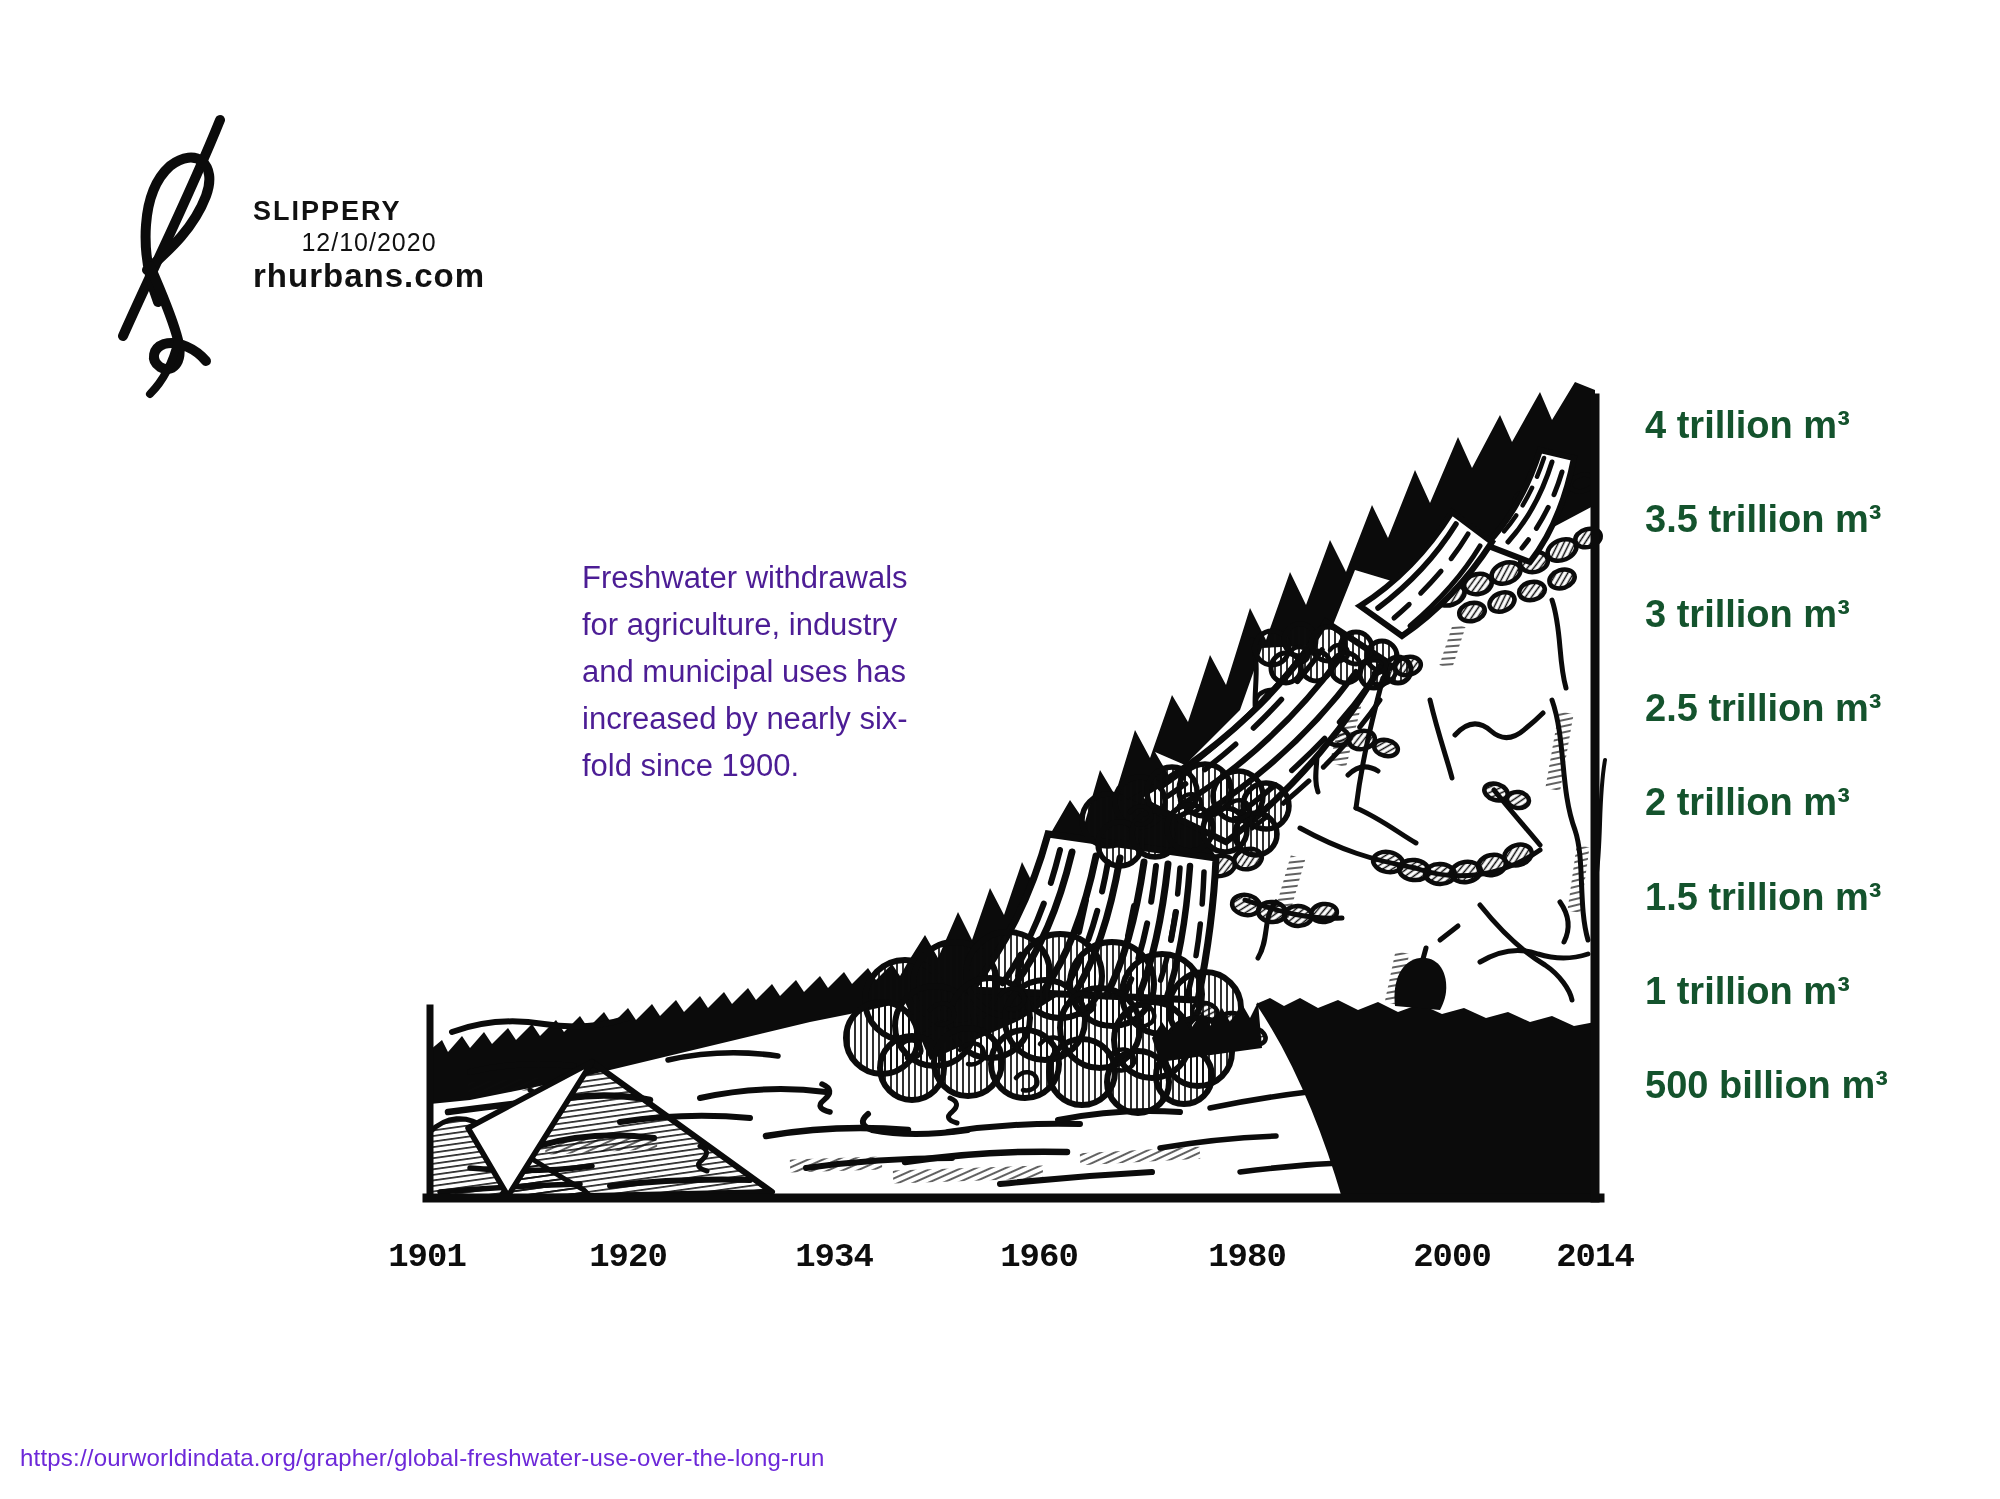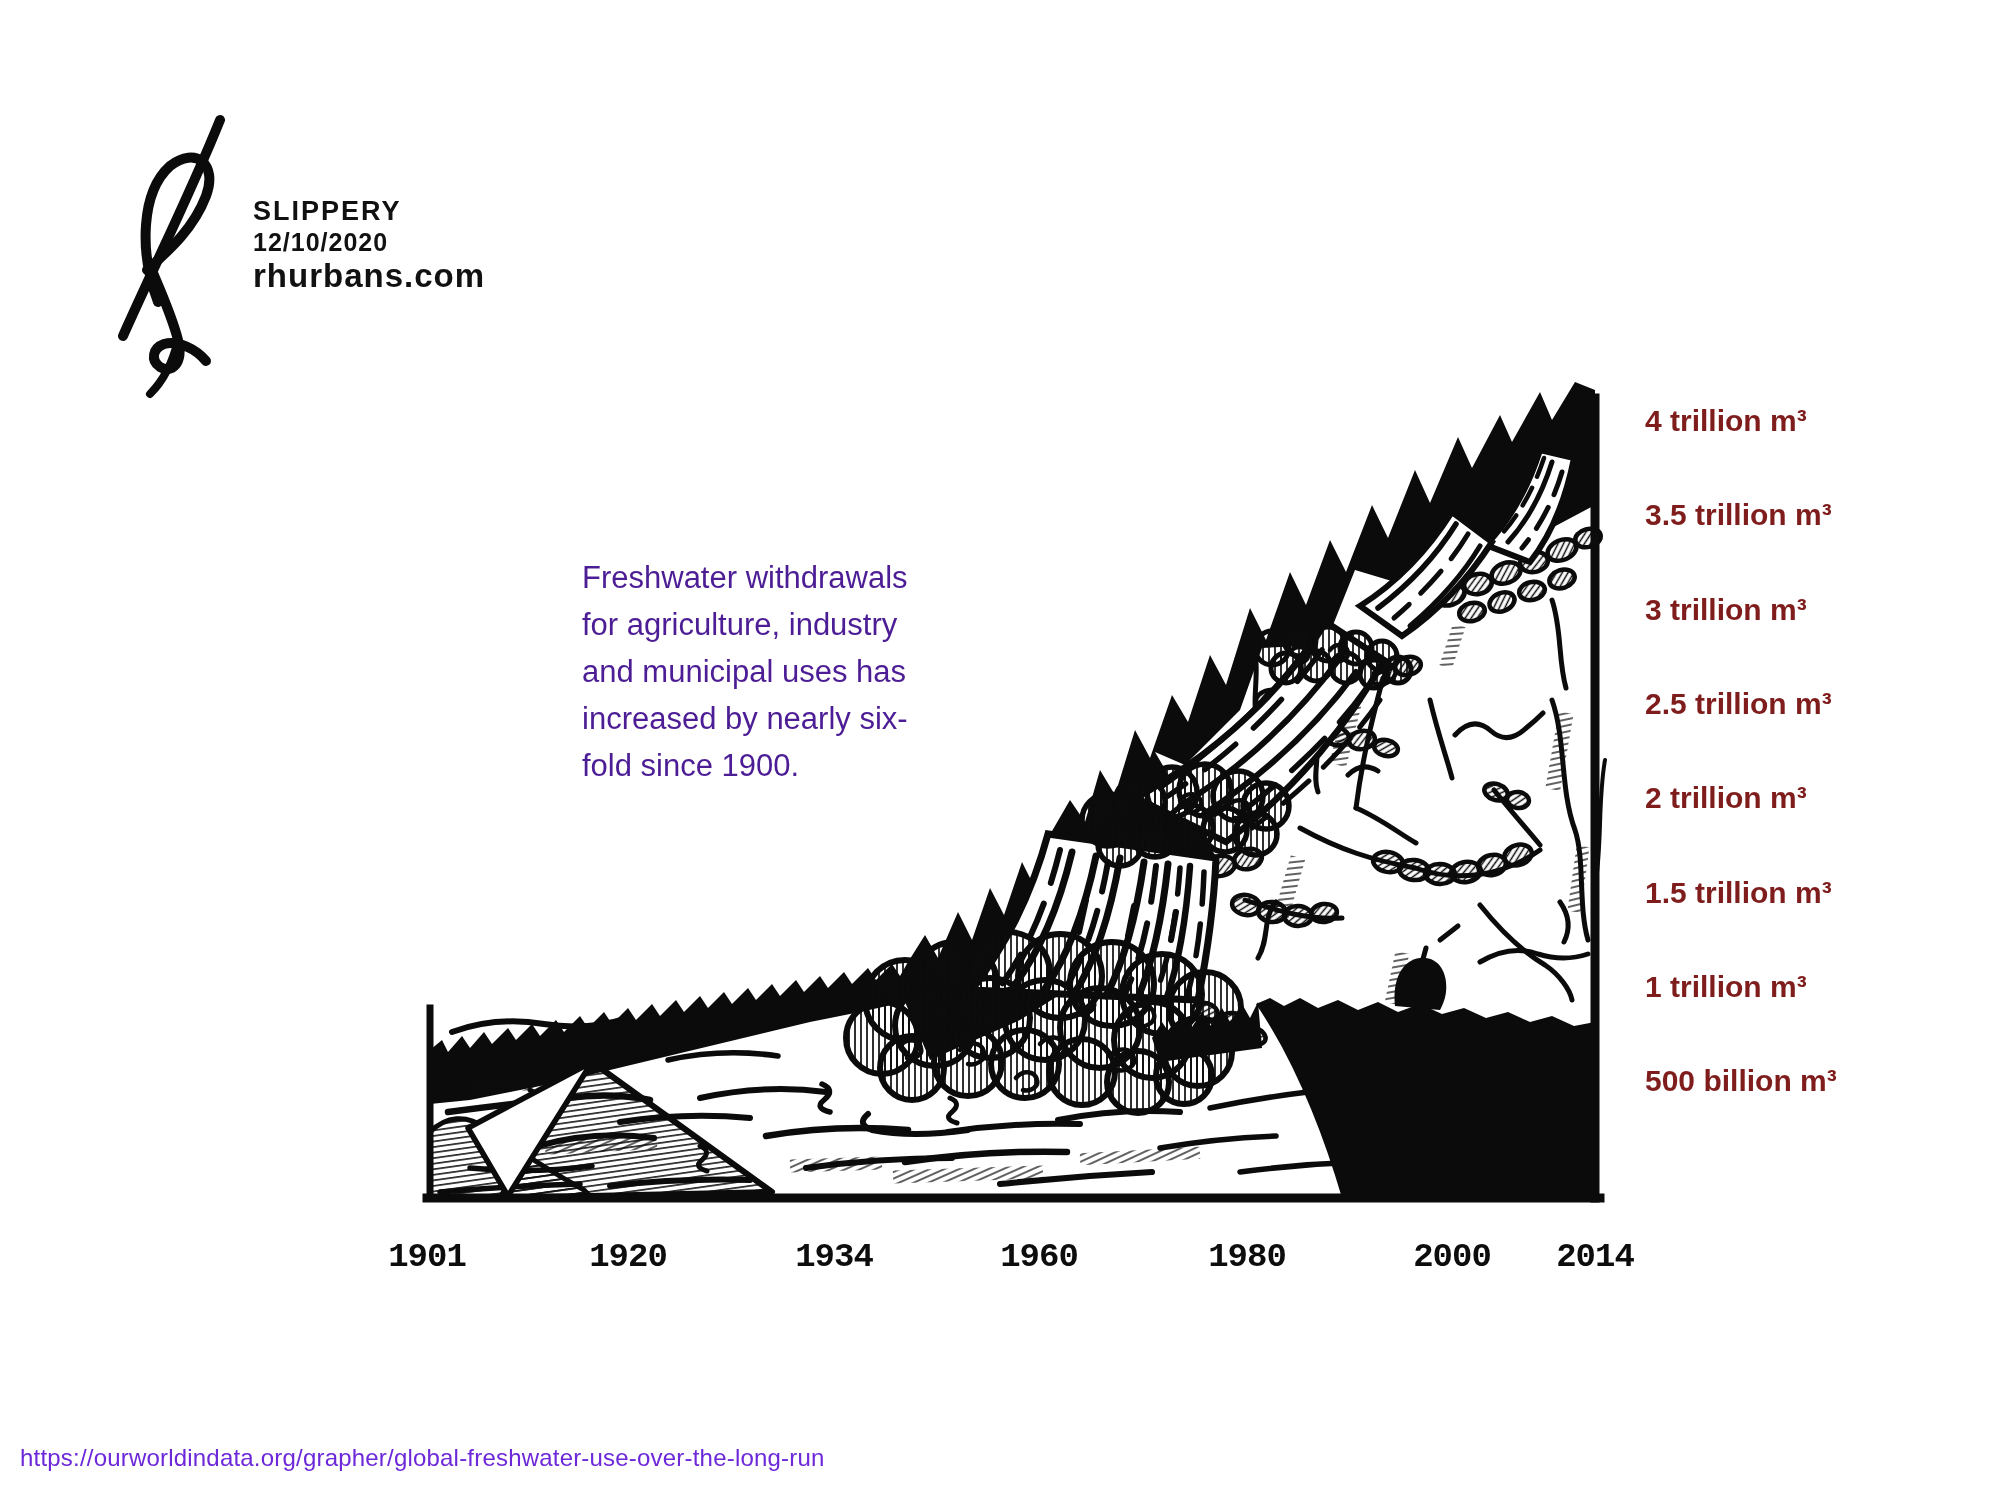--- a/index.html
+++ b/index.html
@@ -1,26 +1,26 @@
 <!DOCTYPE html>
 <html><head>
 <meta charset="utf-8">
 <style>
   html,body{margin:0;padding:0;background:#ffffff;}
   body{width:2000px;height:1499px;position:relative;overflow:hidden;
        font-family:"Liberation Sans",sans-serif;color:#111;}
   #art{position:absolute;left:0;top:0;}
   .sig{position:absolute;left:253px;top:196px;line-height:1.18;}
   .sig .t1{font-size:27px;font-weight:700;letter-spacing:2px;}
-  .sig .t2{font-size:25px;font-weight:700;letter-spacing:1px;}
+  .sig .t2{font-size:25px;font-weight:400;letter-spacing:1px;text-align:center;}
   .sig .t3{font-size:33px;font-weight:700;letter-spacing:1px;}
   .caption{position:absolute;left:582px;top:554px;width:420px;
            font-size:31px;font-weight:400;line-height:47px;color:#4c1d95;}
-  .ylab{position:absolute;left:1645px;height:38px;font-size:30px;
-        font-weight:700;white-space:nowrap;color:#7f1d1d;text-align:center;}
+  .ylab{position:absolute;left:1645px;height:38px;font-size:38px;
+        font-weight:700;white-space:nowrap;color:#14532d;text-align:center;}
   .xlab{position:absolute;top:1238px;transform:translateX(-50%);
         font-family:"Liberation Mono",monospace;font-weight:700;
         font-size:34px;letter-spacing:-1px;color:#0d0d0d;white-space:nowrap;}
   .src{position:absolute;left:20px;top:1444px;font-size:24px;
        font-weight:400;color:#6d28d9;letter-spacing:0.2px;}
 </style>
 </head>
 <body>
 
 <svg id="art" width="2000" height="1499" viewBox="0 0 2000 1499">

